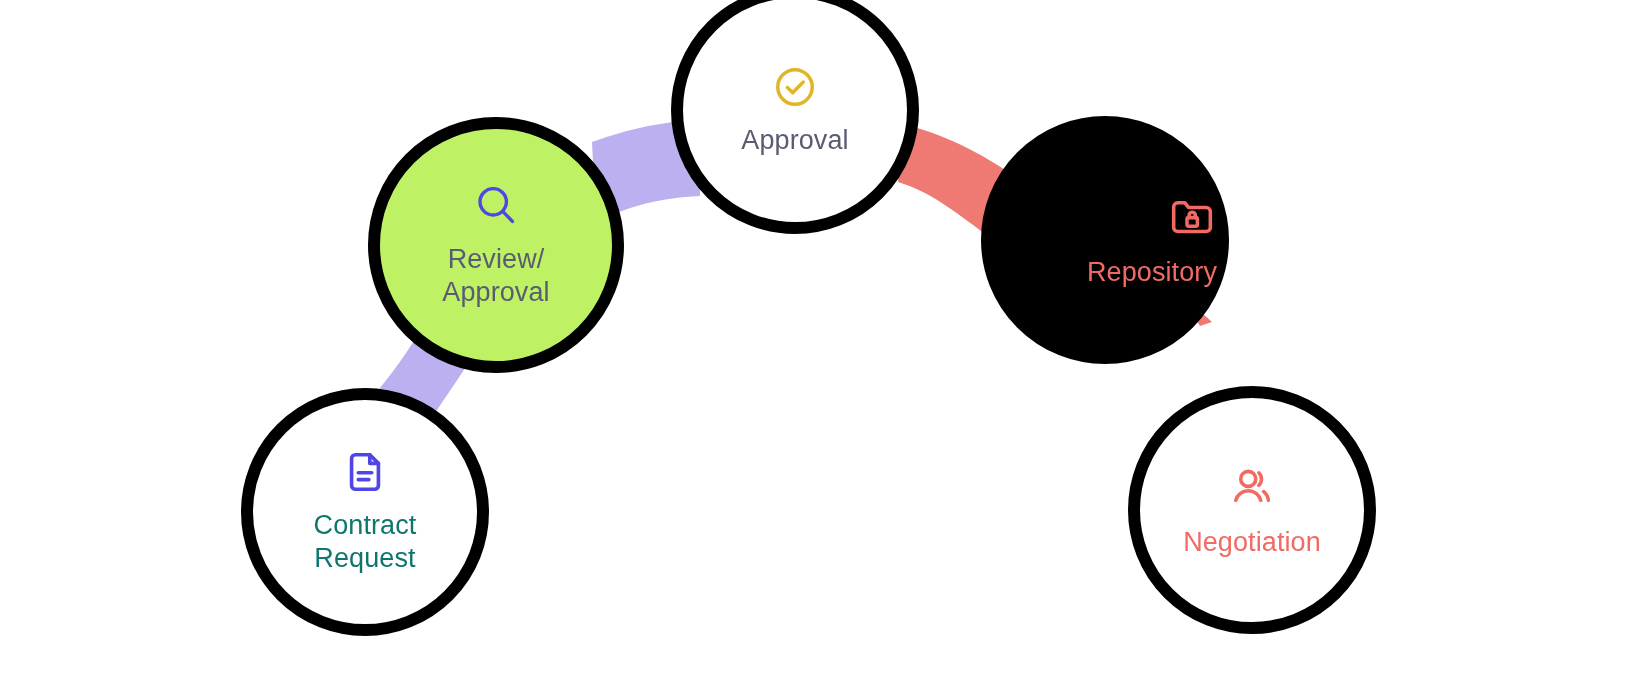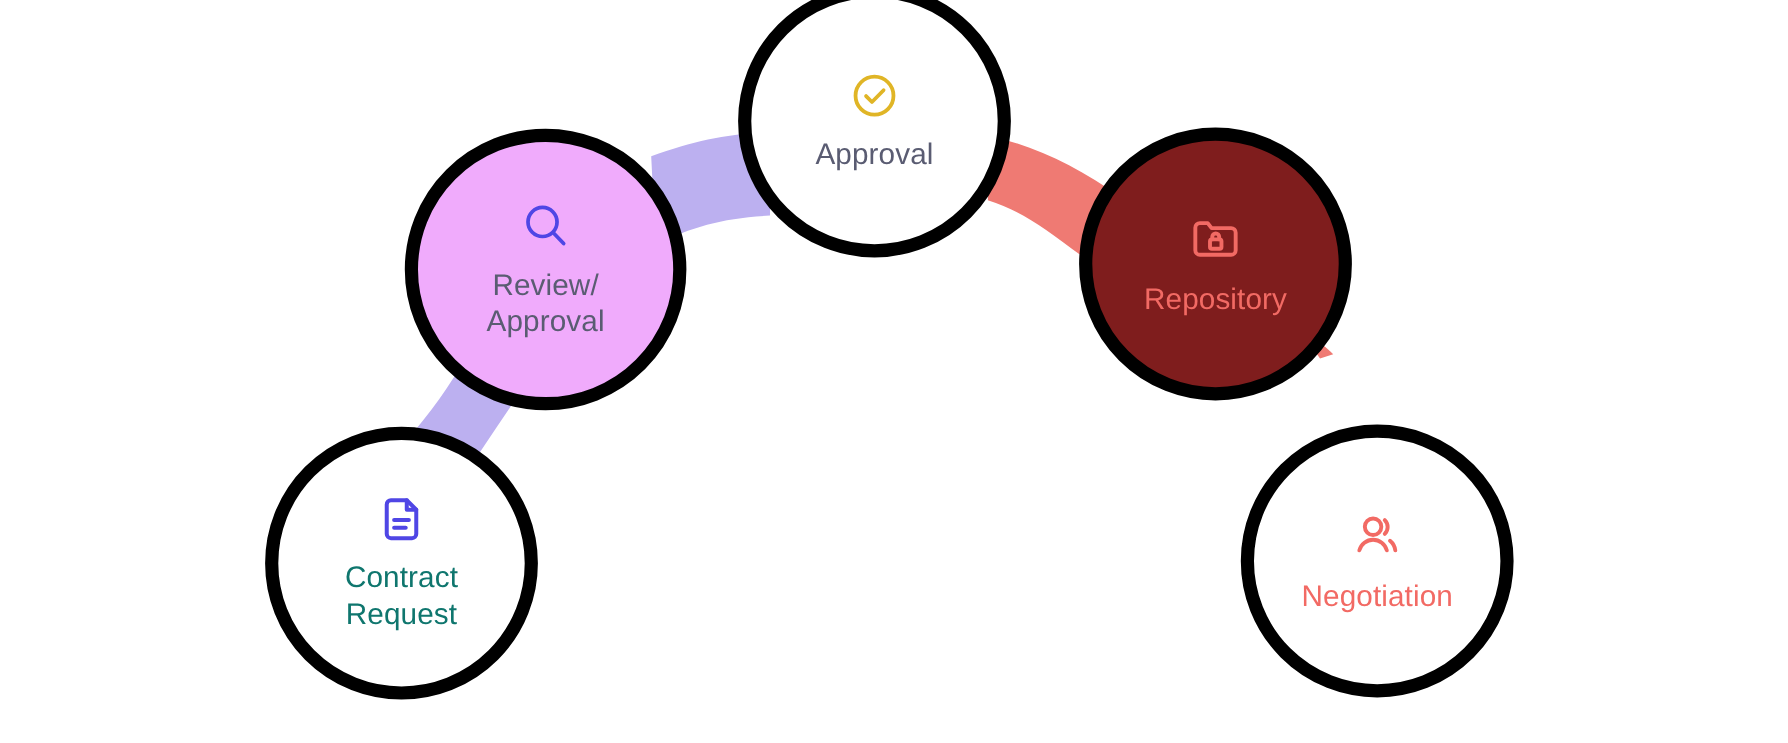--- a/index.html
+++ b/index.html
@@ -71,42 +71,42 @@
         <path d="M14.5 3H7a2 2 0 0 0-2 2v14a2 2 0 0 0 2 2h10a2 2 0 0 0 2-2V7.5z"></path>
         <path d="M14.5 3v4.5H19"></path>
         <line x1="8.5" y1="12.4" x2="15.5" y2="12.4"></line>
         <line x1="8.5" y1="16" x2="14" y2="16"></line>
       </svg>
     </span>
     <div class="node-label" style="color: #0f766e;">Contract
 Request</div>
   </div>
 
-  <div class="node" id="node-1" style="left: 368px; top: 117px; width: 256px; height: 256px; border: 12px solid rgb(0, 0, 0); background: #f0abfc;">
+  <div class="node" id="node-1" style="left: 368px; top: 117px; width: 256px; height: 256px; border: 12px solid rgb(0, 0, 0); background: #bef264;">
     <span class="node-icon">
       <svg width="48" height="48" viewBox="0 0 24 24" fill="none" stroke="#4F46E5" stroke-width="1.7" stroke-linecap="round" stroke-linejoin="round">
         <circle cx="10.6" cy="10.4" r="6.6"></circle>
         <line x1="15.5" y1="15.3" x2="20.2" y2="20.2"></line>
       </svg>
     </span>
     <div class="node-label" style="color: rgb(90, 92, 114);">Review/
 Approval</div>
   </div>
 
   <div class="node" id="node-2" style="left: 671px; top: -14px; width: 248px; height: 248px; border: 12px solid rgb(0, 0, 0); background: rgb(255, 255, 255);">
     <span class="node-icon">
       <svg width="46" height="46" viewBox="0 0 24 24" fill="none" stroke="#E0B526" stroke-width="1.8" stroke-linecap="round" stroke-linejoin="round">
         <circle cx="12" cy="12" r="9"></circle>
         <path d="M8 12.2l2.8 2.8L16.3 9.4"></path>
       </svg>
     </span>
     <div class="node-label" style="color: rgb(90, 92, 114);">Approval</div>
   </div>
 
-  <div class="node" id="node-3" style="left: 981px; top: 116px; width: 248px; height: 248px; border: 12px solid rgb(0, 0, 0); background: #7f1d1d;">
+  <div class="node" id="node-3" style="left: 981px; top: 116px; width: 248px; height: 248px; border: 12px solid rgb(0, 0, 0); background: #000000; align-items: flex-end;">
     <span class="node-icon">
       <svg width="50" height="50" viewBox="0 0 24 24" fill="none" stroke="#F26A64" stroke-width="1.7" stroke-linecap="round" stroke-linejoin="round">
         <path d="M3.2 7.2a2 2 0 0 1 2-2h3.4l1.7 2.2h8.5a2 2 0 0 1 2 2v7.6a2 2 0 0 1-2 2H5.2a2 2 0 0 1-2-2z"></path>
         <rect x="9.6" y="12.3" width="5" height="4.1" rx="0.8"></rect>
         <path d="M10.6 12.3v-1.1a1.5 1.5 0 0 1 3 0v1.1"></path>
       </svg>
     </span>
     <div class="node-label" style="color: rgb(242, 106, 100);">Repository</div>
   </div>
 

